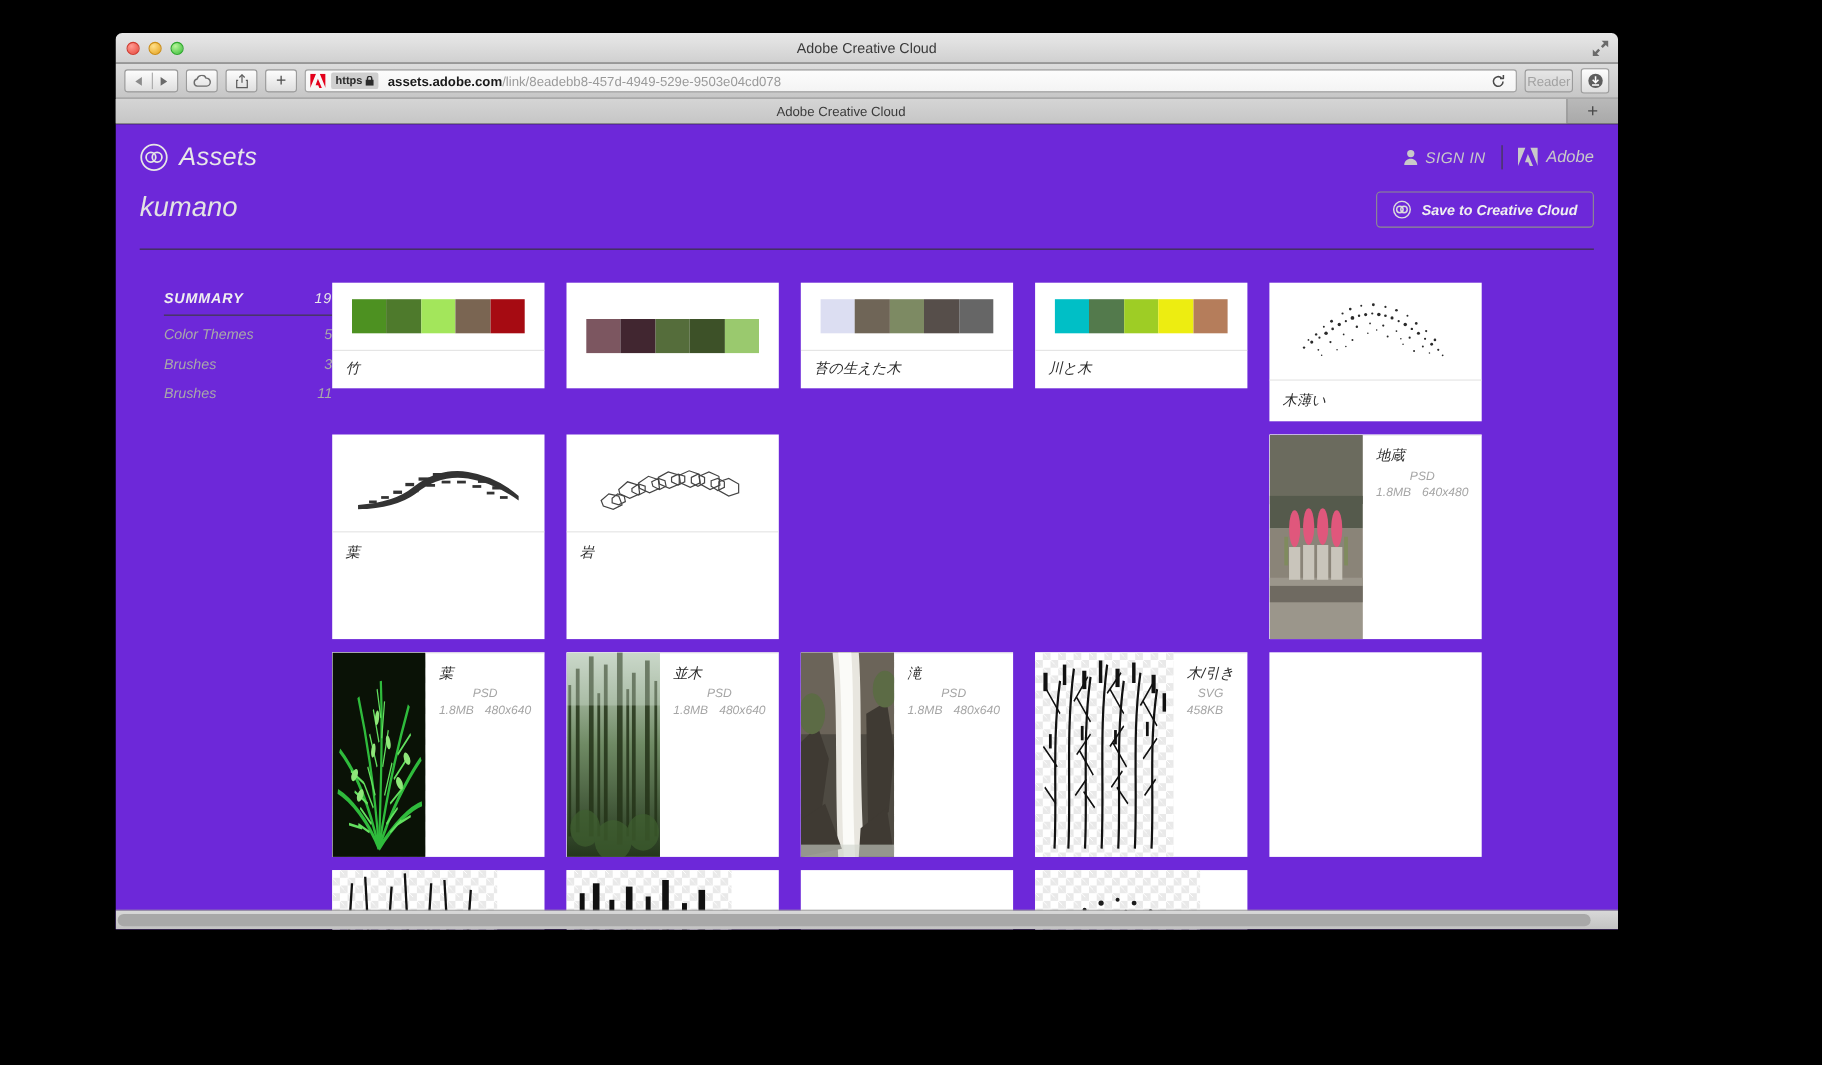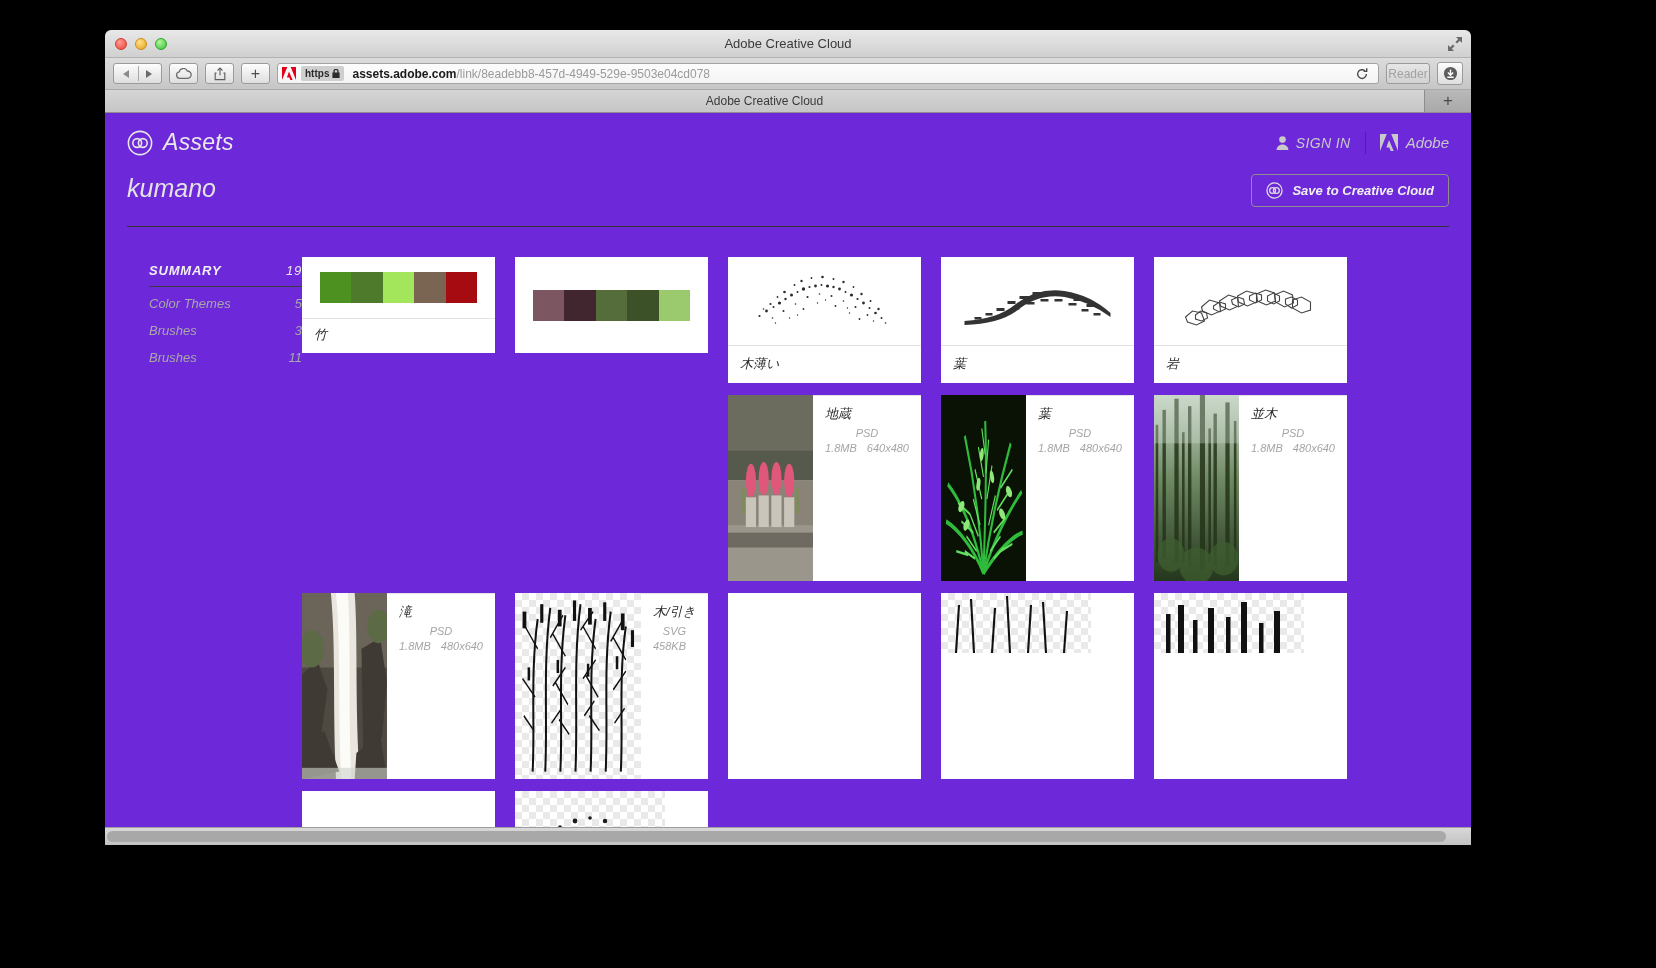--- a/index.html
+++ b/index.html
@@ -394,20 +394,44 @@
           <div class="card theme-card">
             <div class="swatches">
               <div class="swatch-strip">
                   <span style="background: rgb(124, 86, 96);"></span>
                   <span style="background: rgb(65, 38, 48);"></span>
                   <span style="background: rgb(85, 109, 59);"></span>
                   <span style="background: rgb(61, 81, 40);"></span>
                   <span style="background: rgb(154, 201, 110);"></span>
                 </div>
             </div>
+          </div>
+          <div class="card theme-card">
+            <div class="swatches">
+              <div class="swatch-strip">
+                  <span style="background: rgb(220, 222, 242);"></span>
+                  <span style="background: rgb(111, 101, 87);"></span>
+                  <span style="background: rgb(125, 138, 99);"></span>
+                  <span style="background: rgb(86, 78, 74);"></span>
+                  <span style="background: rgb(102, 102, 102);"></span>
+                </div>
+            </div>
+            <div class="card-label">苔の生えた木</div>
+          </div>
+          <div class="card theme-card">
+            <div class="swatches">
+              <div class="swatch-strip">
+                  <span style="background: rgb(0, 191, 198);"></span>
+                  <span style="background: rgb(83, 122, 76);"></span>
+                  <span style="background: rgb(158, 205, 37);"></span>
+                  <span style="background: rgb(237, 237, 17);"></span>
+                  <span style="background: rgb(181, 125, 91);"></span>
+                </div>
+            </div>
+            <div class="card-label">川と木</div>
           </div>
 
           <div class="card brush-card">
             <div class="brush-preview">
               <svg viewBox="0 0 170 80">
                 <g fill="#2a2a2a">
                   <circle cx="20" cy="55" r="1.1"></circle>
                     <circle cx="27" cy="50" r="1.4"></circle>
                     <circle cx="34" cy="46" r="1"></circle>
                   <circle cx="40" cy="42" r="1.6"></circle>

